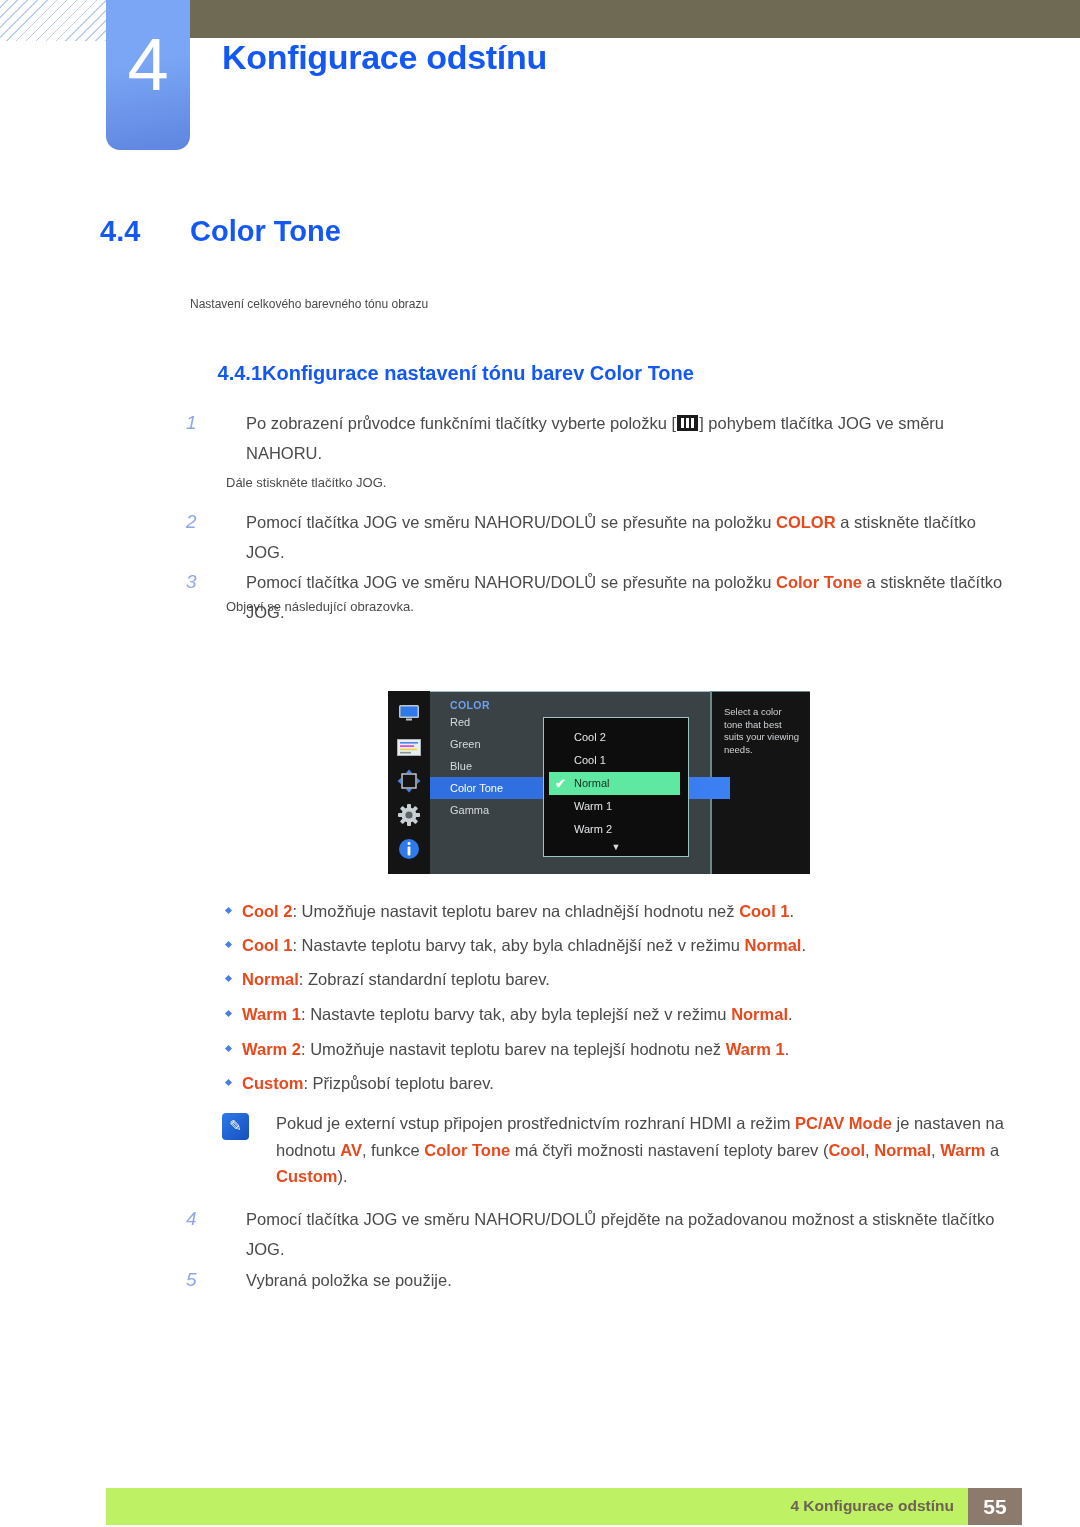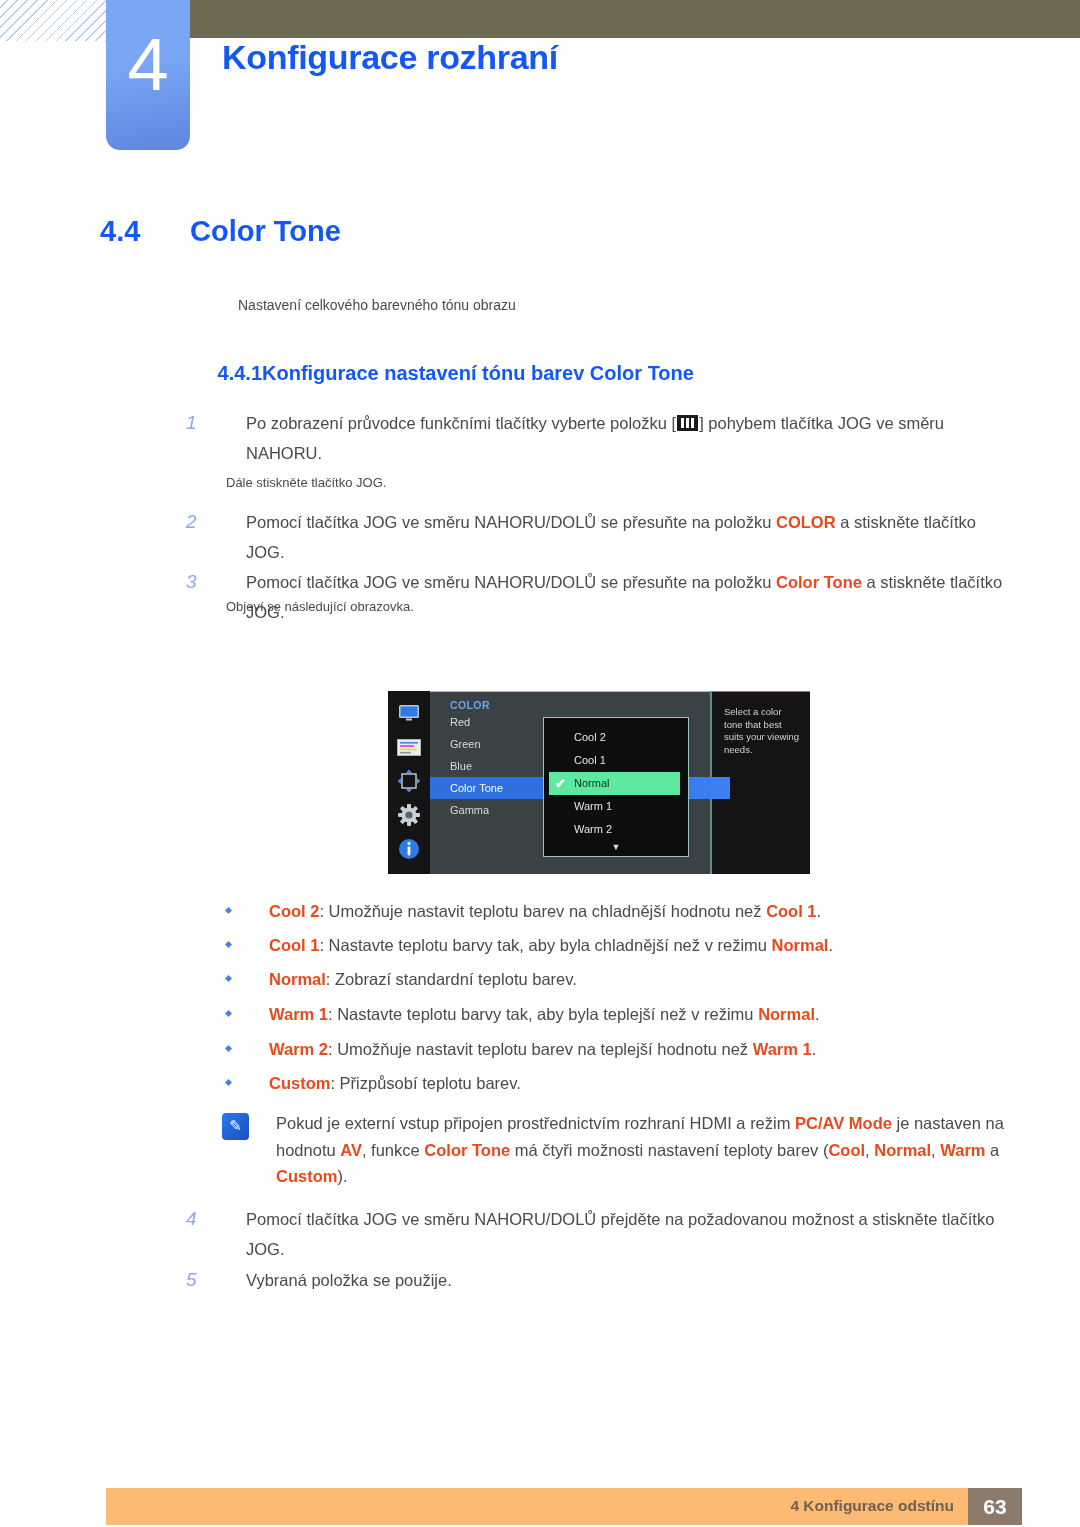--- a/index.html
+++ b/index.html
@@ -71,23 +71,22 @@
     width: 860px;
     color: #1358f5;
     font-size: 29px;
     font-weight: bold;
   }
   .sec-head .num { display: inline-block; width: 90px; }
 
   .intro {
     position: absolute;
     left: 190px; top: 297px;
-    font-size: 14px;
+    font-size: 12px;
     color: #4a4a4a;
-    margin-left: 48px;
   }
 
   .subsec-head {
     position: absolute;
     left: 186px; top: 362px;
     font-size: 20px;
     font-weight: bold;
     color: #1358f5;
     text-align: right;
   }
@@ -251,21 +250,21 @@
     line-height: 26px;
     color: #4a4a4a;
   }
   .bullet .dot {
     position: absolute;
     left: 0; top: 10px;
     width: 5px; height: 5px;
     background: #4a7fe0;
     transform: rotate(45deg);
   }
-  .bullet .btxt { display: block; margin-left: 43px; }
+  .bullet .btxt { display: block; margin-left: 16px; }
 
   
   .note {
     position: absolute;
     left: 222px; top: 1110px;
     width: 790px;
     font-size: 16.5px;
     line-height: 26.5px;
     color: #4a4a4a;
   }
@@ -286,21 +285,21 @@
     line-height: 17px;
     text-align: center;
   }
   .note-txt { display: block; margin-left: 54px; }
 
   
   .footer-bar {
     position: absolute;
     left: 106px; top: 1488px;
     width: 862px; height: 37px;
-    background: #fdba74;
+    background: #bef264;
   }
   .footer-txt {
     position: absolute;
     right: 14px; top: 9px;
     font-size: 15.5px;
     font-weight: bold;
     color: #6f6253;
   }
   .footer-page {
     position: absolute;
@@ -317,21 +316,21 @@
 </head>
 <body>
 
 <div class="page">
 
   <div class="hatch"></div>
   <div class="olive-bar"></div>
   <div class="chapter-tab">
     <div class="chapter-num">4</div>
   </div>
-  <div class="chapter-title">Konfigurace rozhraní</div>
+  <div class="chapter-title">Konfigurace odstínu</div>
 
   <div class="sec-head">
     <span class="num">4.4</span><span>Color Tone</span>
   </div>
 
   <div class="intro">Nastavení celkového barevného tónu obrazu</div>
 
   <div class="subsec-head">
     <span class="num">4.4.1</span><span>Konfigurace nastavení tónu barev Color Tone</span>
   </div>
@@ -465,15 +464,15 @@
     <span class="txt">Pomocí tlačítka JOG ve směru NAHORU/DOLŮ přejděte na požadovanou možnost a stiskněte tlačítko JOG.</span>
   </div>
   <div class="step" style="top:1265px;">
     <span class="n">5</span>
     <span class="txt">Vybraná položka se použije.</span>
   </div>
 
   <div class="footer-bar">
     <span class="footer-txt">4 Konfigurace odstínu</span>
   </div>
-  <div class="footer-page">63</div>
+  <div class="footer-page">55</div>
 
 </div>
 
 </body></html>

